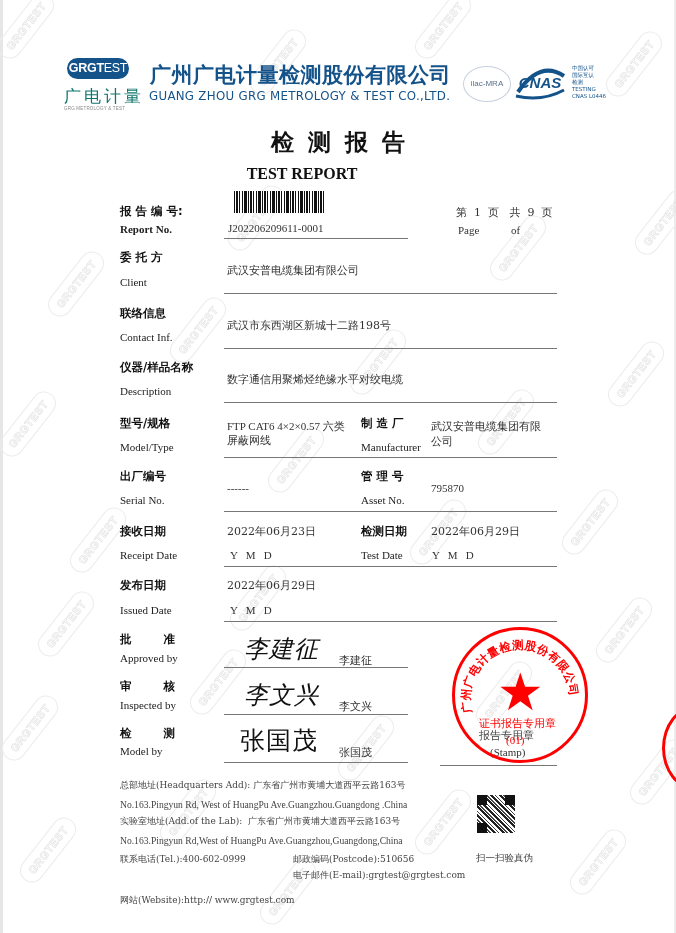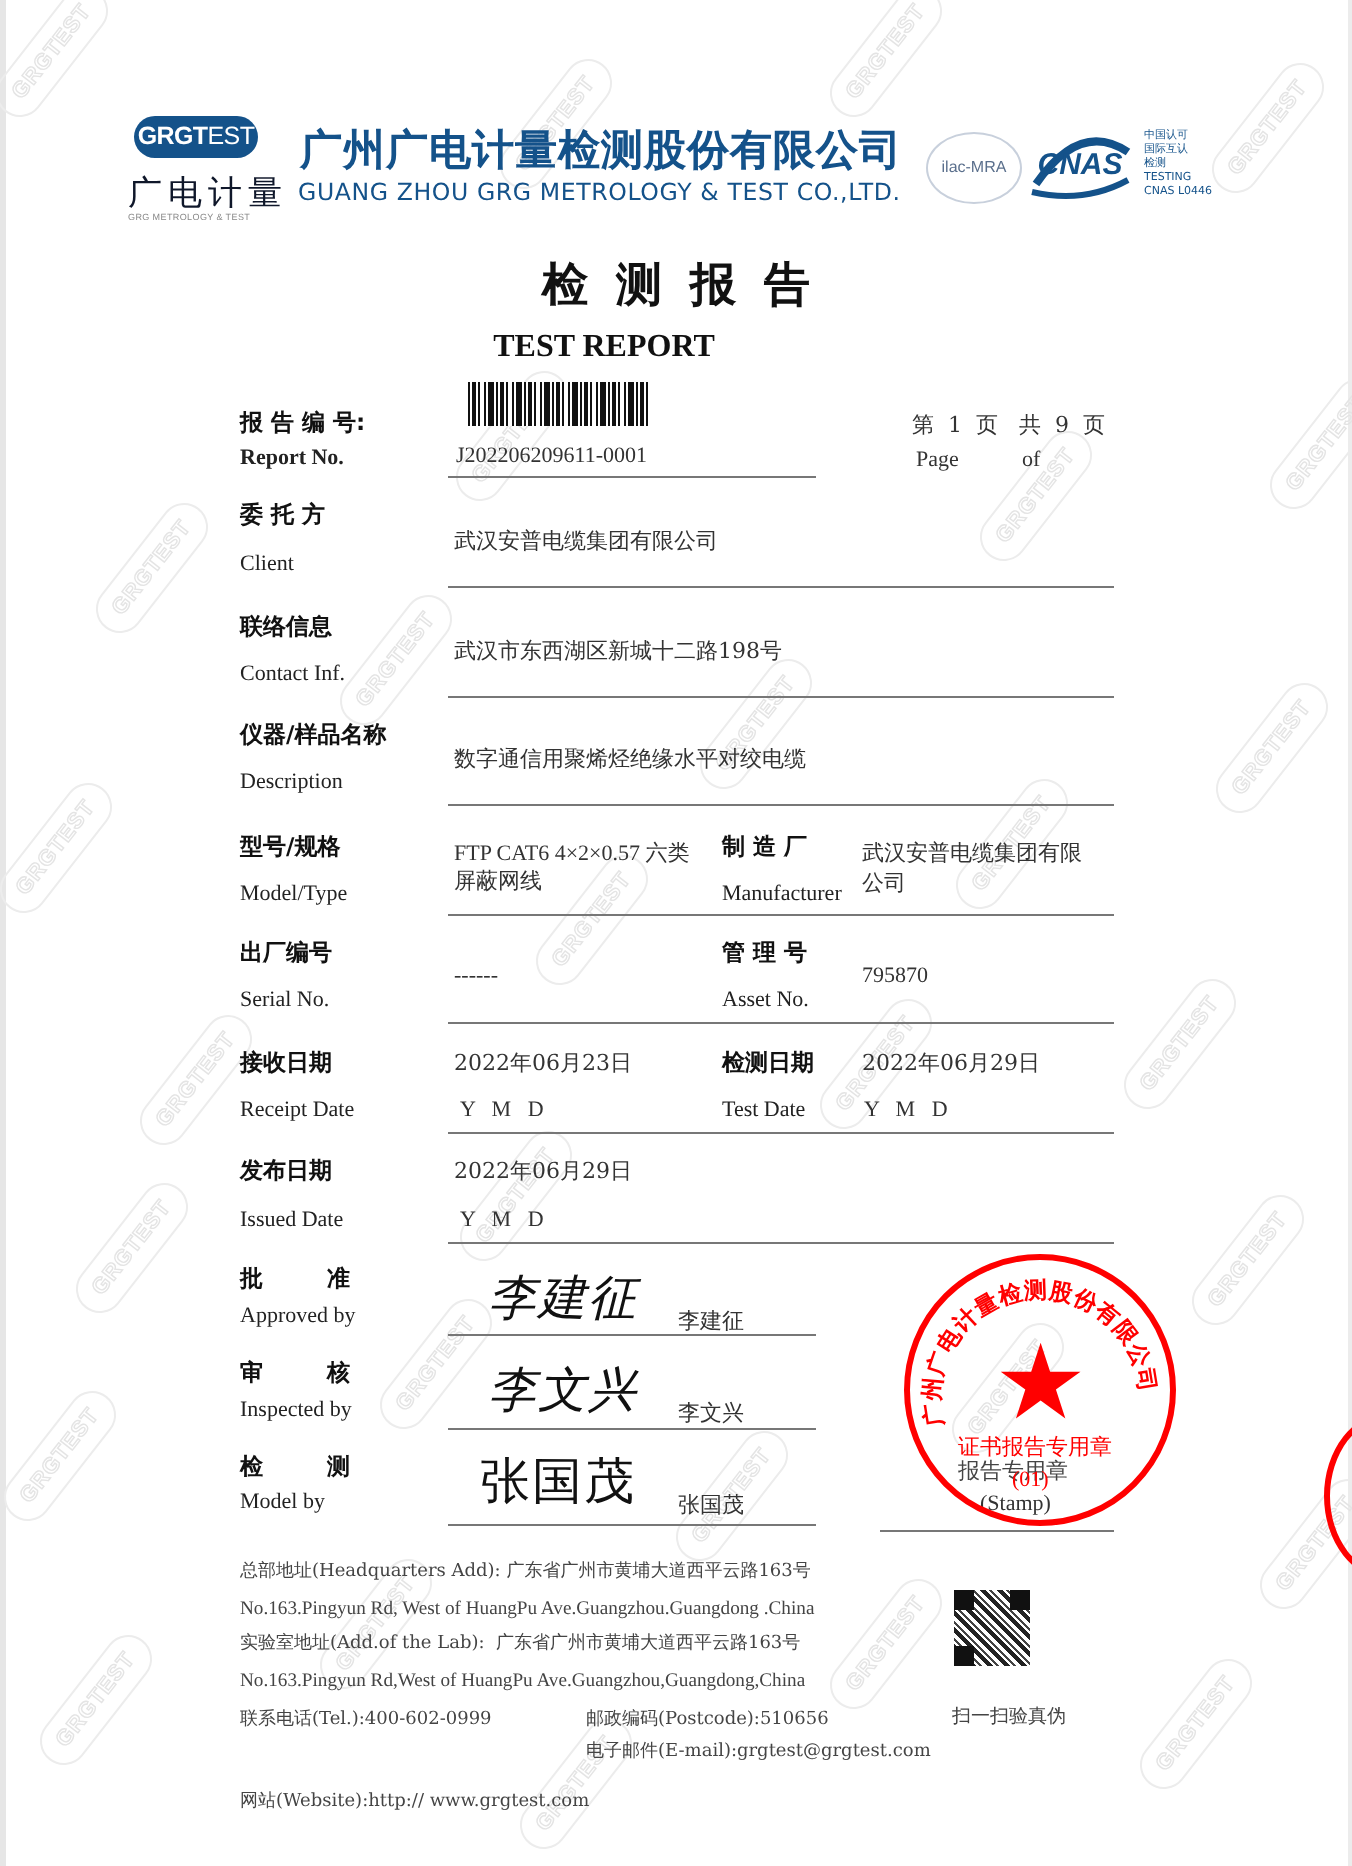--- a/index.html
+++ b/index.html
@@ -10,21 +10,21 @@
 
   
   .wm { position:absolute; width:74px; height:22px; border:1.3px solid #ececec; border-radius:12px;
         transform:rotate(-52deg); font-family:"Liberation Sans", sans-serif; font-size:11px; font-weight:bold;
         color:transparent; -webkit-text-stroke:0.7px #e4e4e4; text-align:center; line-height:22px; letter-spacing:0.5px; }
 
   
   .logo-box { position:absolute; left:67px; top:58px; width:62px; height:21px; background:#14528a; border-radius:11px;
               color:#fff; font-family:"Liberation Sans", sans-serif; font-weight:bold; font-size:12.5px; line-height:21px; text-align:center; letter-spacing:-0.3px; }
   .logo-box .thin { font-weight:normal; }
-  .logo-cn { position:absolute; left:64px; top:85px; font-family:"DejaVu Sans", sans-serif; font-size:17px; color:#0f172a; letter-spacing:3px; }
+  .logo-cn { position:absolute; left:64px; top:85px; font-family:"DejaVu Sans", sans-serif; font-size:17px; color:#0f766e; letter-spacing:3px; }
   .logo-sub { position:absolute; left:64px; top:106px; font-family:"Liberation Sans", sans-serif; font-size:4.5px; color:#888; letter-spacing:0.2px; }
   .company-cn { position:absolute; left:150px; top:61px; font-family:"DejaVu Sans", sans-serif; font-size:21px; font-weight:bold; color:#14528a; letter-spacing:0.5px; }
   .company-en { position:absolute; left:149px; top:89px; font-family:"DejaVu Sans", sans-serif; font-size:11.8px; color:#14528a; letter-spacing:0.3px; }
 
   .ilac { position:absolute; left:463px; top:66px; width:46px; height:34px; border-radius:50%;
           border:1px solid #c8d0dc; color:#5a6f8c; font-family:"Liberation Sans", sans-serif; font-size:8px; text-align:center; line-height:34px; }
   .cnas { position:absolute; left:514px; top:66px; width:52px; height:34px; }
   .cnas-text { position:absolute; left:0; top:8px; width:52px; text-align:center; font-family:"Liberation Sans", sans-serif; font-weight:bold; font-style:italic; font-size:15px; color:#14528a; }
   .cnas-info { position:absolute; left:572px; top:65px; font-family:"DejaVu Sans", sans-serif; font-size:5.5px; line-height:7px; color:#14528a; }
 

